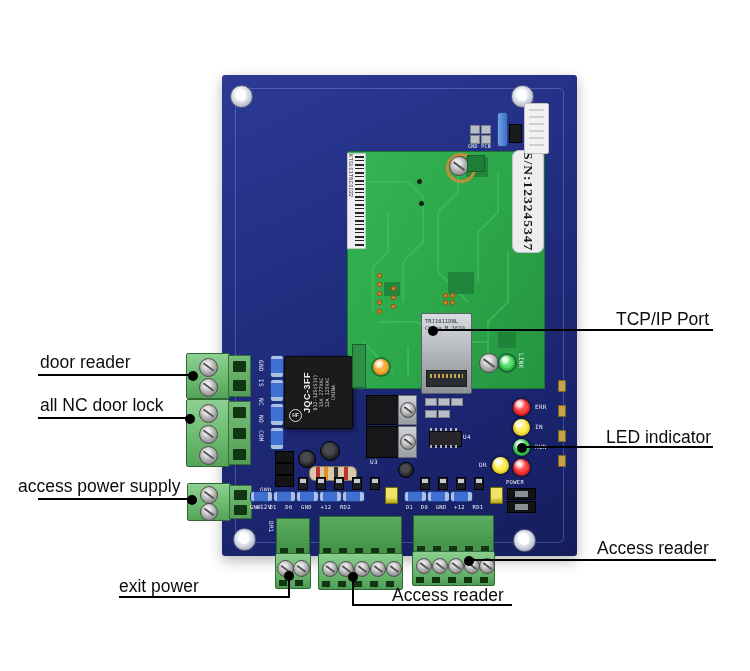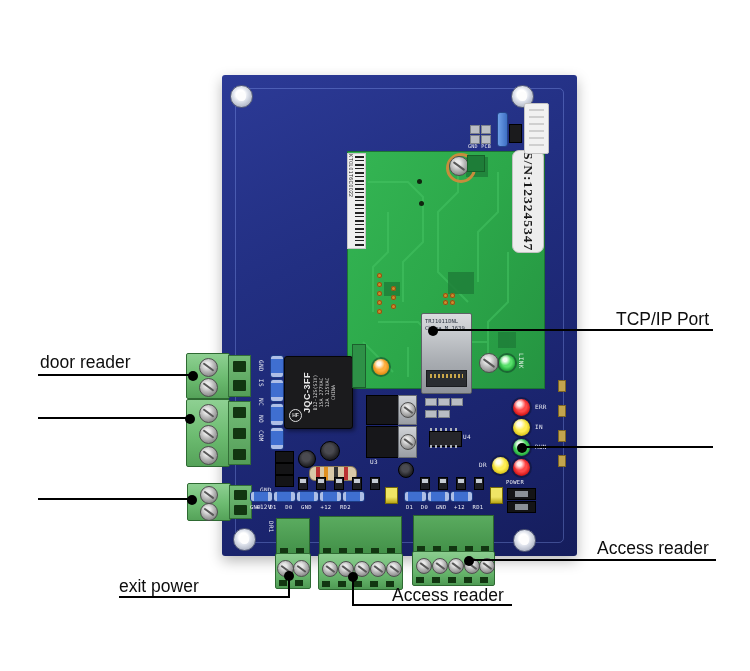--- a/index.html
+++ b/index.html
@@ -341,40 +341,43 @@
     <div class="abs screw" style="left:35px;top:6px;width:14px;height:14px;"></div>
     <div class="abs screw" style="left:51px;top:6px;width:14px;height:14px;"></div>
     <div class="abs screw" style="left:66px;top:6px;width:14px;height:14px;"></div>
     <div class="bslots"></div>
   </div>
 
   <div class="abs callout" style="left:40px;top:352px;">door reader</div>
   <div class="abs cline" style="left:38px;top:374px;width:155px;"></div>
   <div class="abs cdot" style="left:188px;top:371px;"></div>
 
+  <div class="abs callout" style="left:40px;top:395px;">all NC door lock</div>
   <div class="abs cline" style="left:38px;top:417px;width:152px;"></div>
   <div class="abs cdot" style="left:185px;top:414px;"></div>
 
+  <div class="abs callout" style="left:18px;top:476px;">access power supply</div>
   <div class="abs cline" style="left:38px;top:498px;width:154px;"></div>
   <div class="abs cdot" style="left:187px;top:495px;"></div>
 
   <div class="abs callout" style="left:119px;top:576px;">exit power</div>
   <div class="abs cline" style="left:119px;top:596px;width:171px;"></div>
   <div class="abs cline-v" style="left:288px;top:577px;height:21px;"></div>
   <div class="abs cdot" style="left:284px;top:571px;"></div>
 
   <div class="abs cdot" style="left:348px;top:572px;"></div>
   <div class="abs cline-v" style="left:352px;top:578px;height:28px;"></div>
   <div class="abs cline" style="left:352px;top:604px;width:160px;"></div>
   <div class="abs callout" style="left:392px;top:585px;">Access reader</div>
 
   <div class="abs callout" style="left:616px;top:309px;">TCP/IP Port</div>
   <div class="abs cline" style="left:432px;top:329px;width:281px;"></div>
   <div class="abs cdot" style="left:428px;top:326px;"></div>
 
+  <div class="abs callout" style="left:606px;top:427px;">LED indicator</div>
   <div class="abs cline" style="left:521px;top:446px;width:192px;"></div>
   <div class="abs cdot" style="left:517px;top:443px;"></div>
 
   <div class="abs callout" style="left:597px;top:538px;">Access reader</div>
   <div class="abs cline" style="left:468px;top:559px;width:248px;"></div>
   <div class="abs cdot" style="left:464px;top:556px;"></div>
 
 </div>
 
 </body></html>

